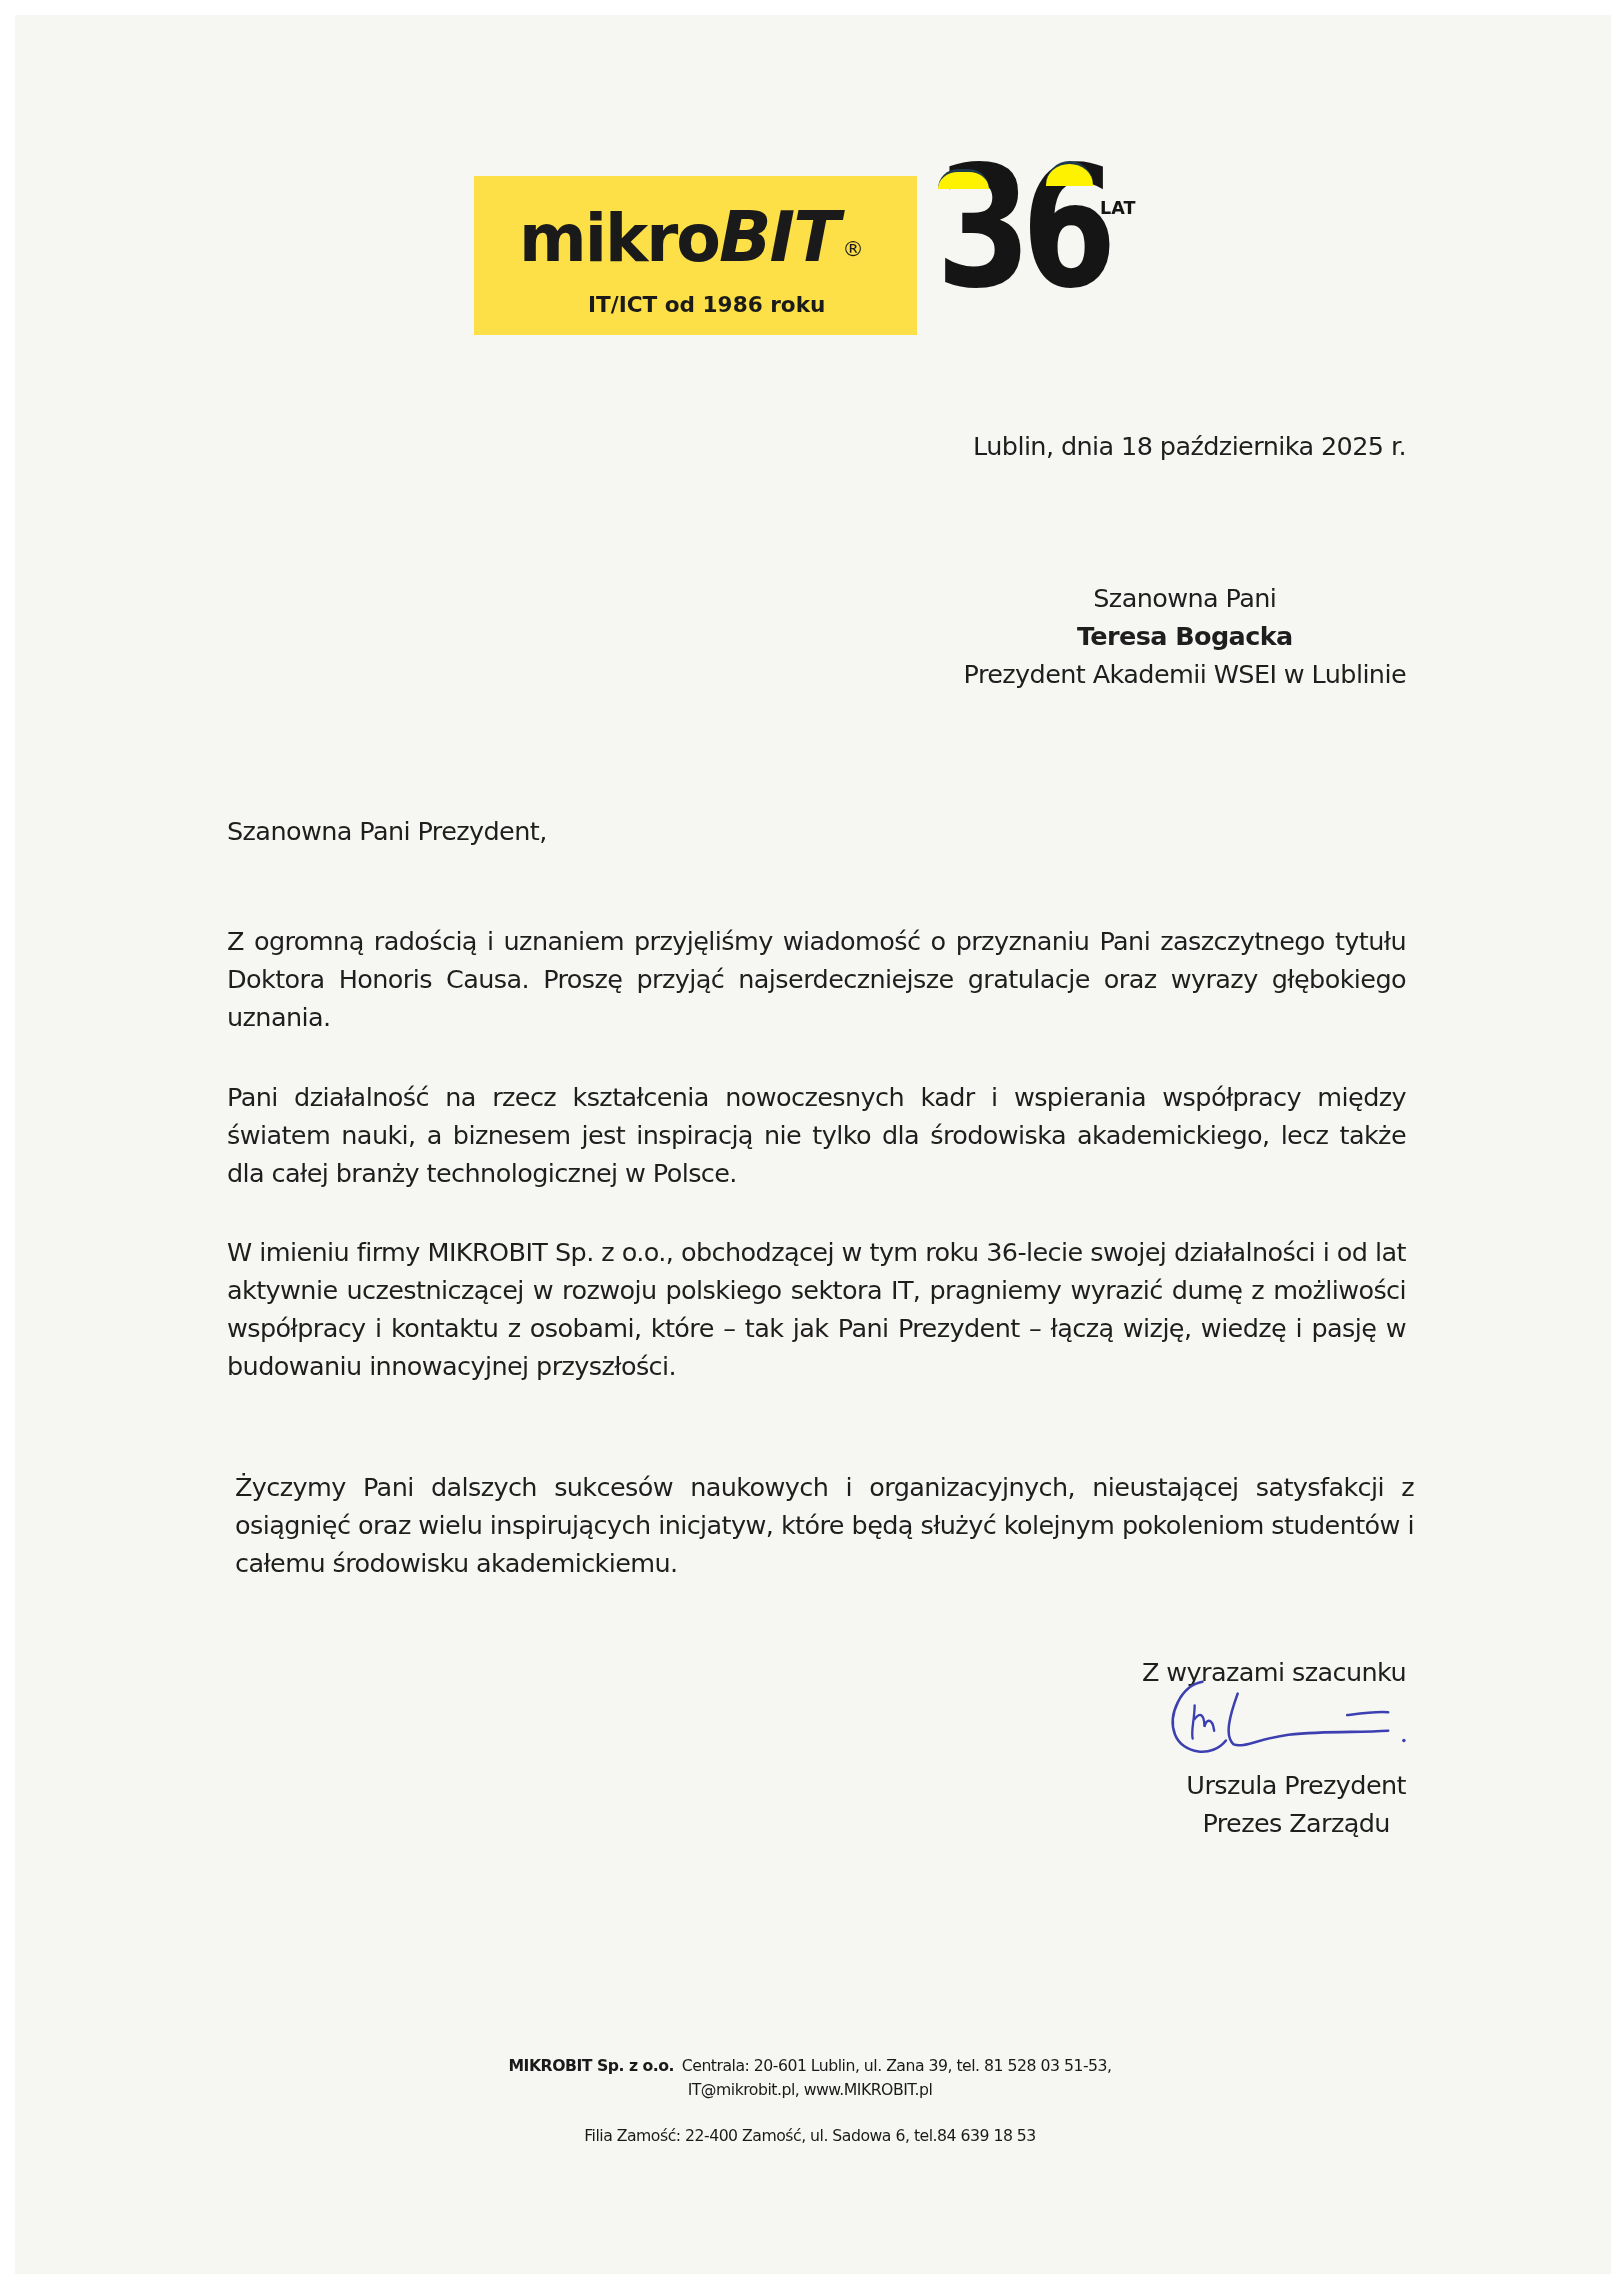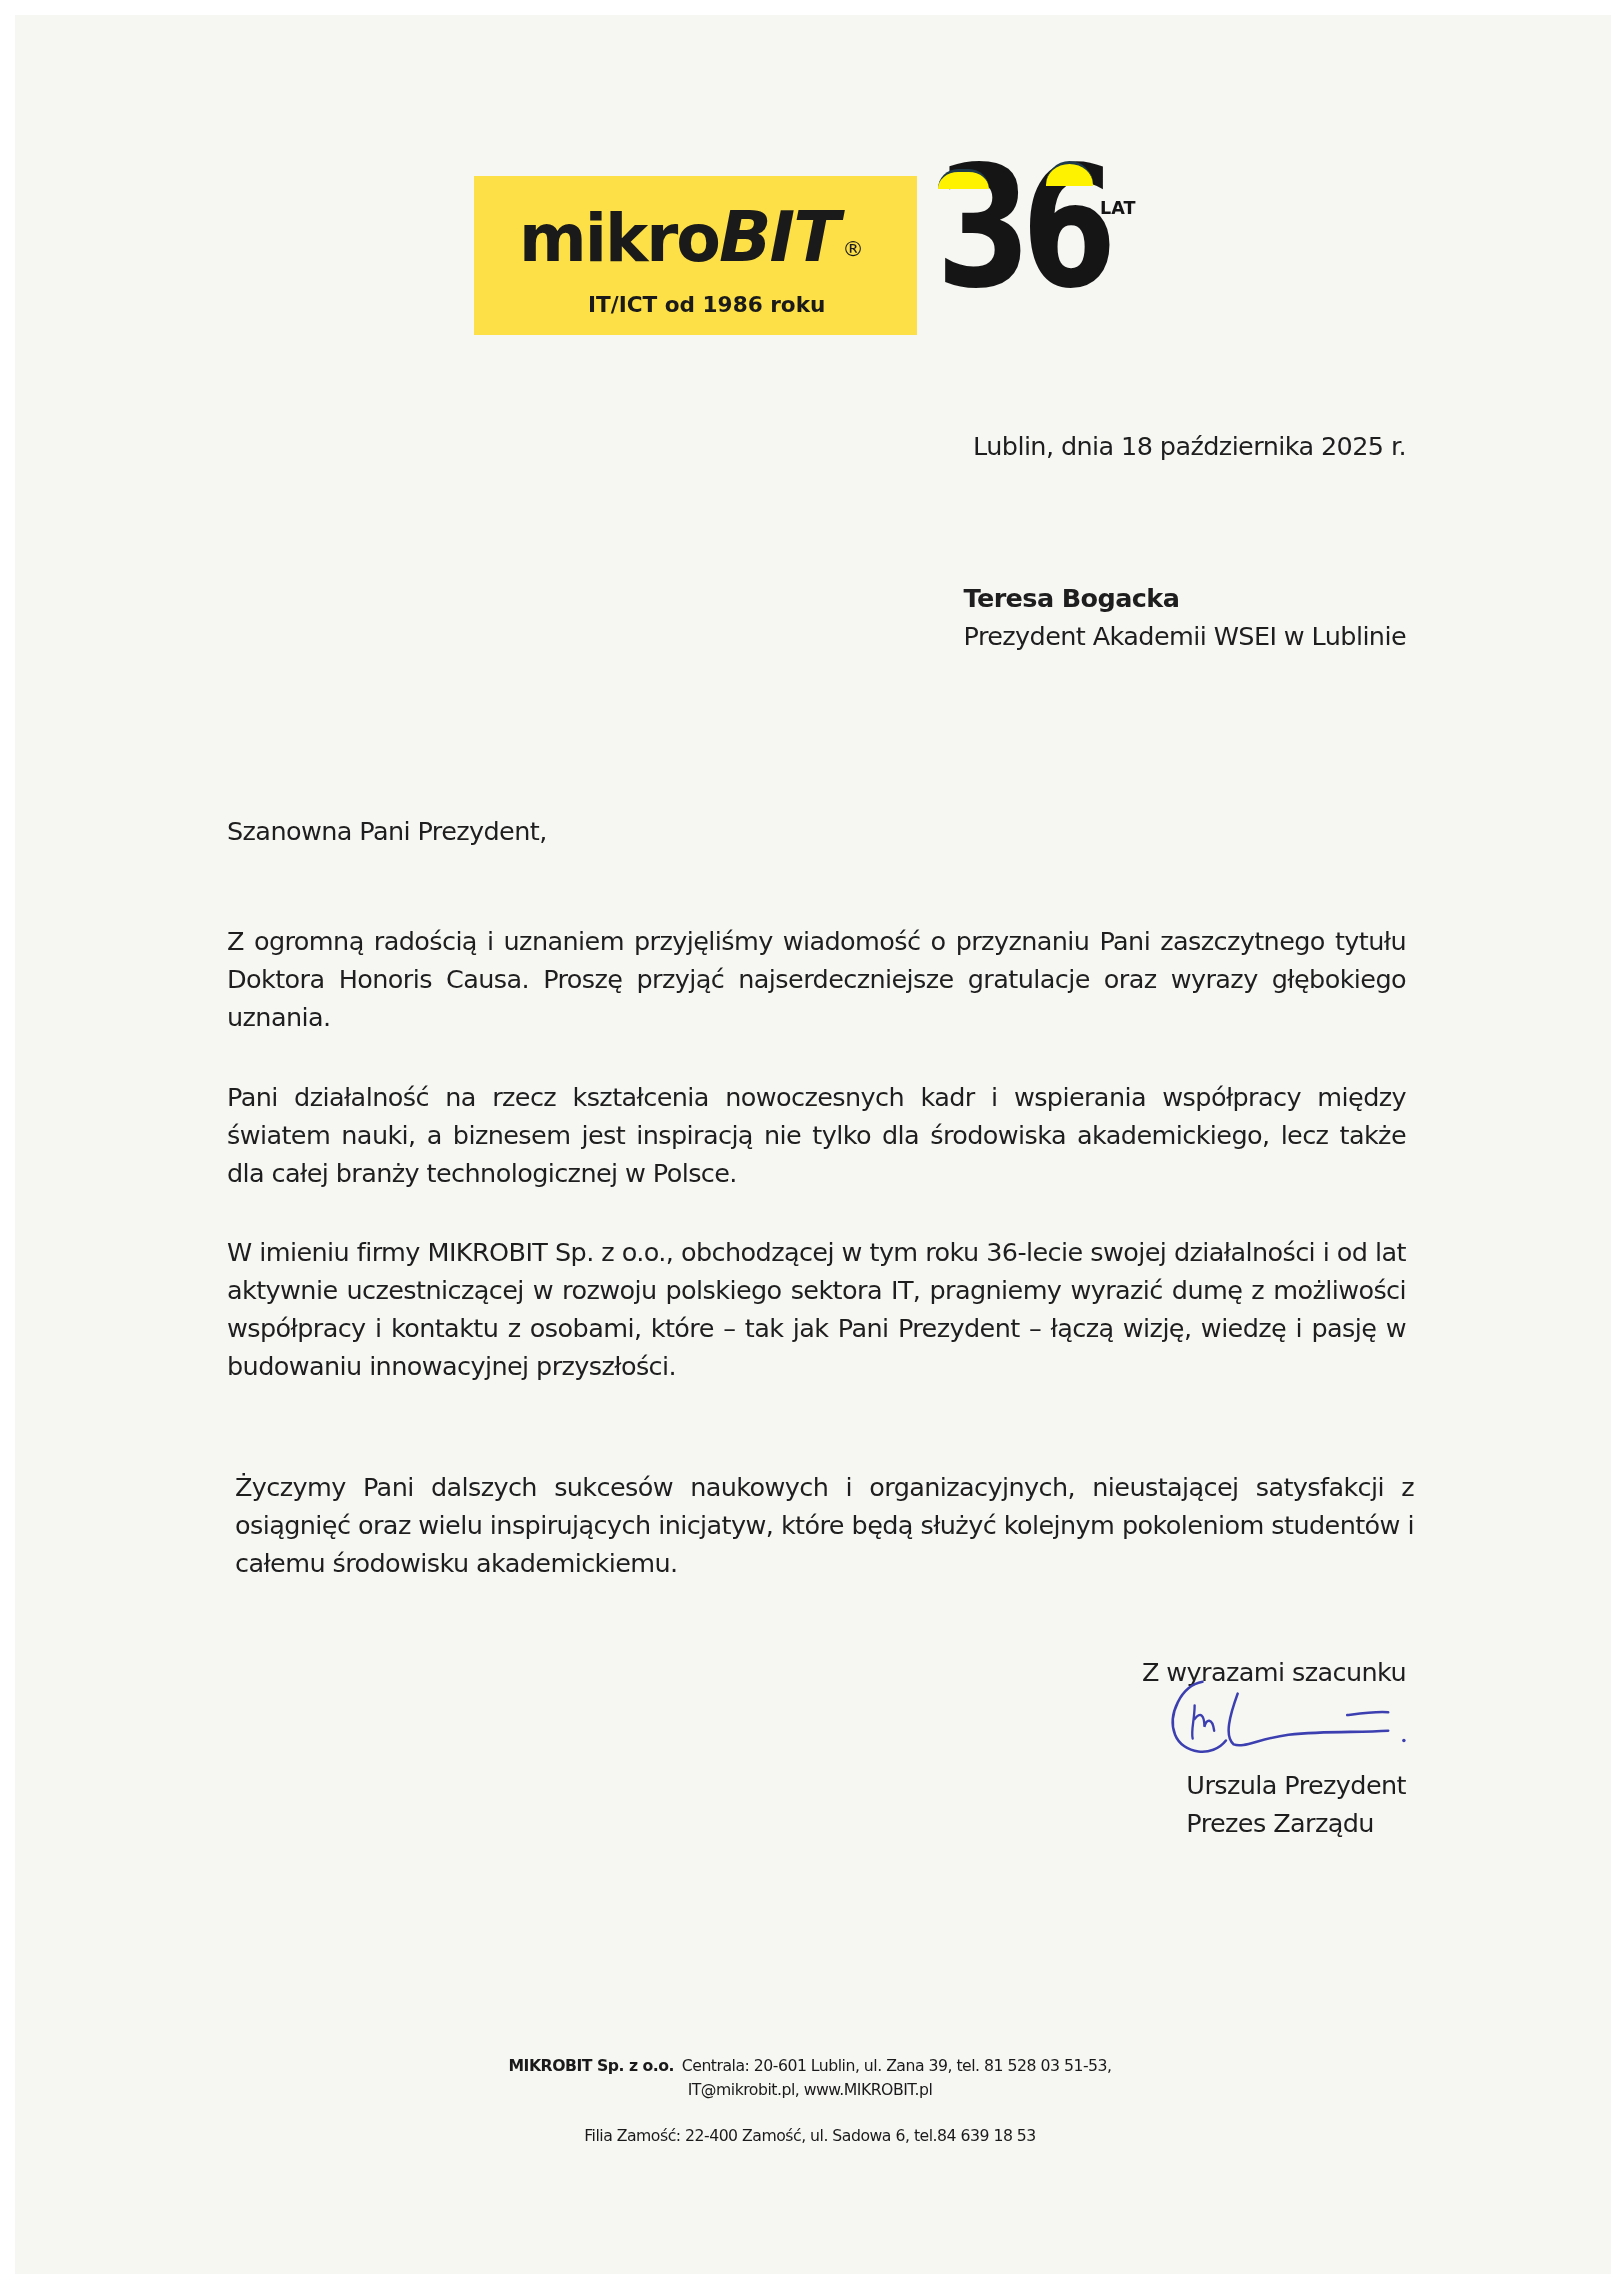--- a/index.html
+++ b/index.html
@@ -117,21 +117,21 @@
     .text {
       font-family: "DejaVu Sans", sans-serif;
       font-size: 25.5px;
       line-height: 38px;
       color: #1e1e1e;
       letter-spacing: -0.6px;
     }
     .right-block {
       position: absolute;
       right: 214px;
-      text-align: left;
+      text-align: center;
       white-space: nowrap;
     }
     .date {
       top: 427px;
     }
     .recipient {
       top: 579px;
     }
     .recipient .name {
       font-weight: bold;
@@ -199,20 +199,21 @@
 <div class="anniv">
   <div class="anniv-num">36</div>
   <div class="anniv-swoosh1"></div>
   <div class="anniv-swoosh2"></div>
   <div class="anniv-lat">LAT</div>
 </div>
 
 <div class="text right-block date">Lublin, dnia 18 października 2025 r.</div>
 
 <div class="text right-block recipient">
+  <div>Szanowna Pani</div>
   <div class="name">Teresa Bogacka</div>
   <div>Prezydent Akademii WSEI w Lublinie</div>
 </div>
 
 <div class="text salutation">Szanowna Pani Prezydent,</div>
 
 <p class="text body-para p1" style="margin:0">Z ogromną radością i uznaniem przyjęliśmy wiadomość o przyznaniu Pani zaszczytnego tytułu Doktora Honoris Causa. Proszę przyjąć najserdeczniejsze gratulacje oraz wyrazy głębokiego uznania.</p>
 <p class="text body-para p2" style="margin:0">Pani działalność na rzecz kształcenia nowoczesnych kadr i wspierania współpracy między światem nauki, a biznesem jest inspiracją nie tylko dla środowiska akademickiego, lecz także dla całej branży technologicznej w Polsce.</p>
 <p class="text body-para p3" style="margin:0">W imieniu firmy MIKROBIT Sp. z o.o., obchodzącej w tym roku 36-lecie swojej działalności i od lat aktywnie uczestniczącej w rozwoju polskiego sektora IT, pragniemy wyrazić dumę z możliwości współpracy i kontaktu z osobami, które – tak jak Pani Prezydent – łączą wizję, wiedzę i pasję w budowaniu innowacyjnej przyszłości.</p>
 <p class="text body-para p4" style="margin:8px">Życzymy Pani dalszych sukcesów naukowych i organizacyjnych, nieustającej satysfakcji z osiągnięć oraz wielu inspirujących inicjatyw, które będą służyć kolejnym pokoleniom studentów i całemu środowisku akademickiemu.</p>

